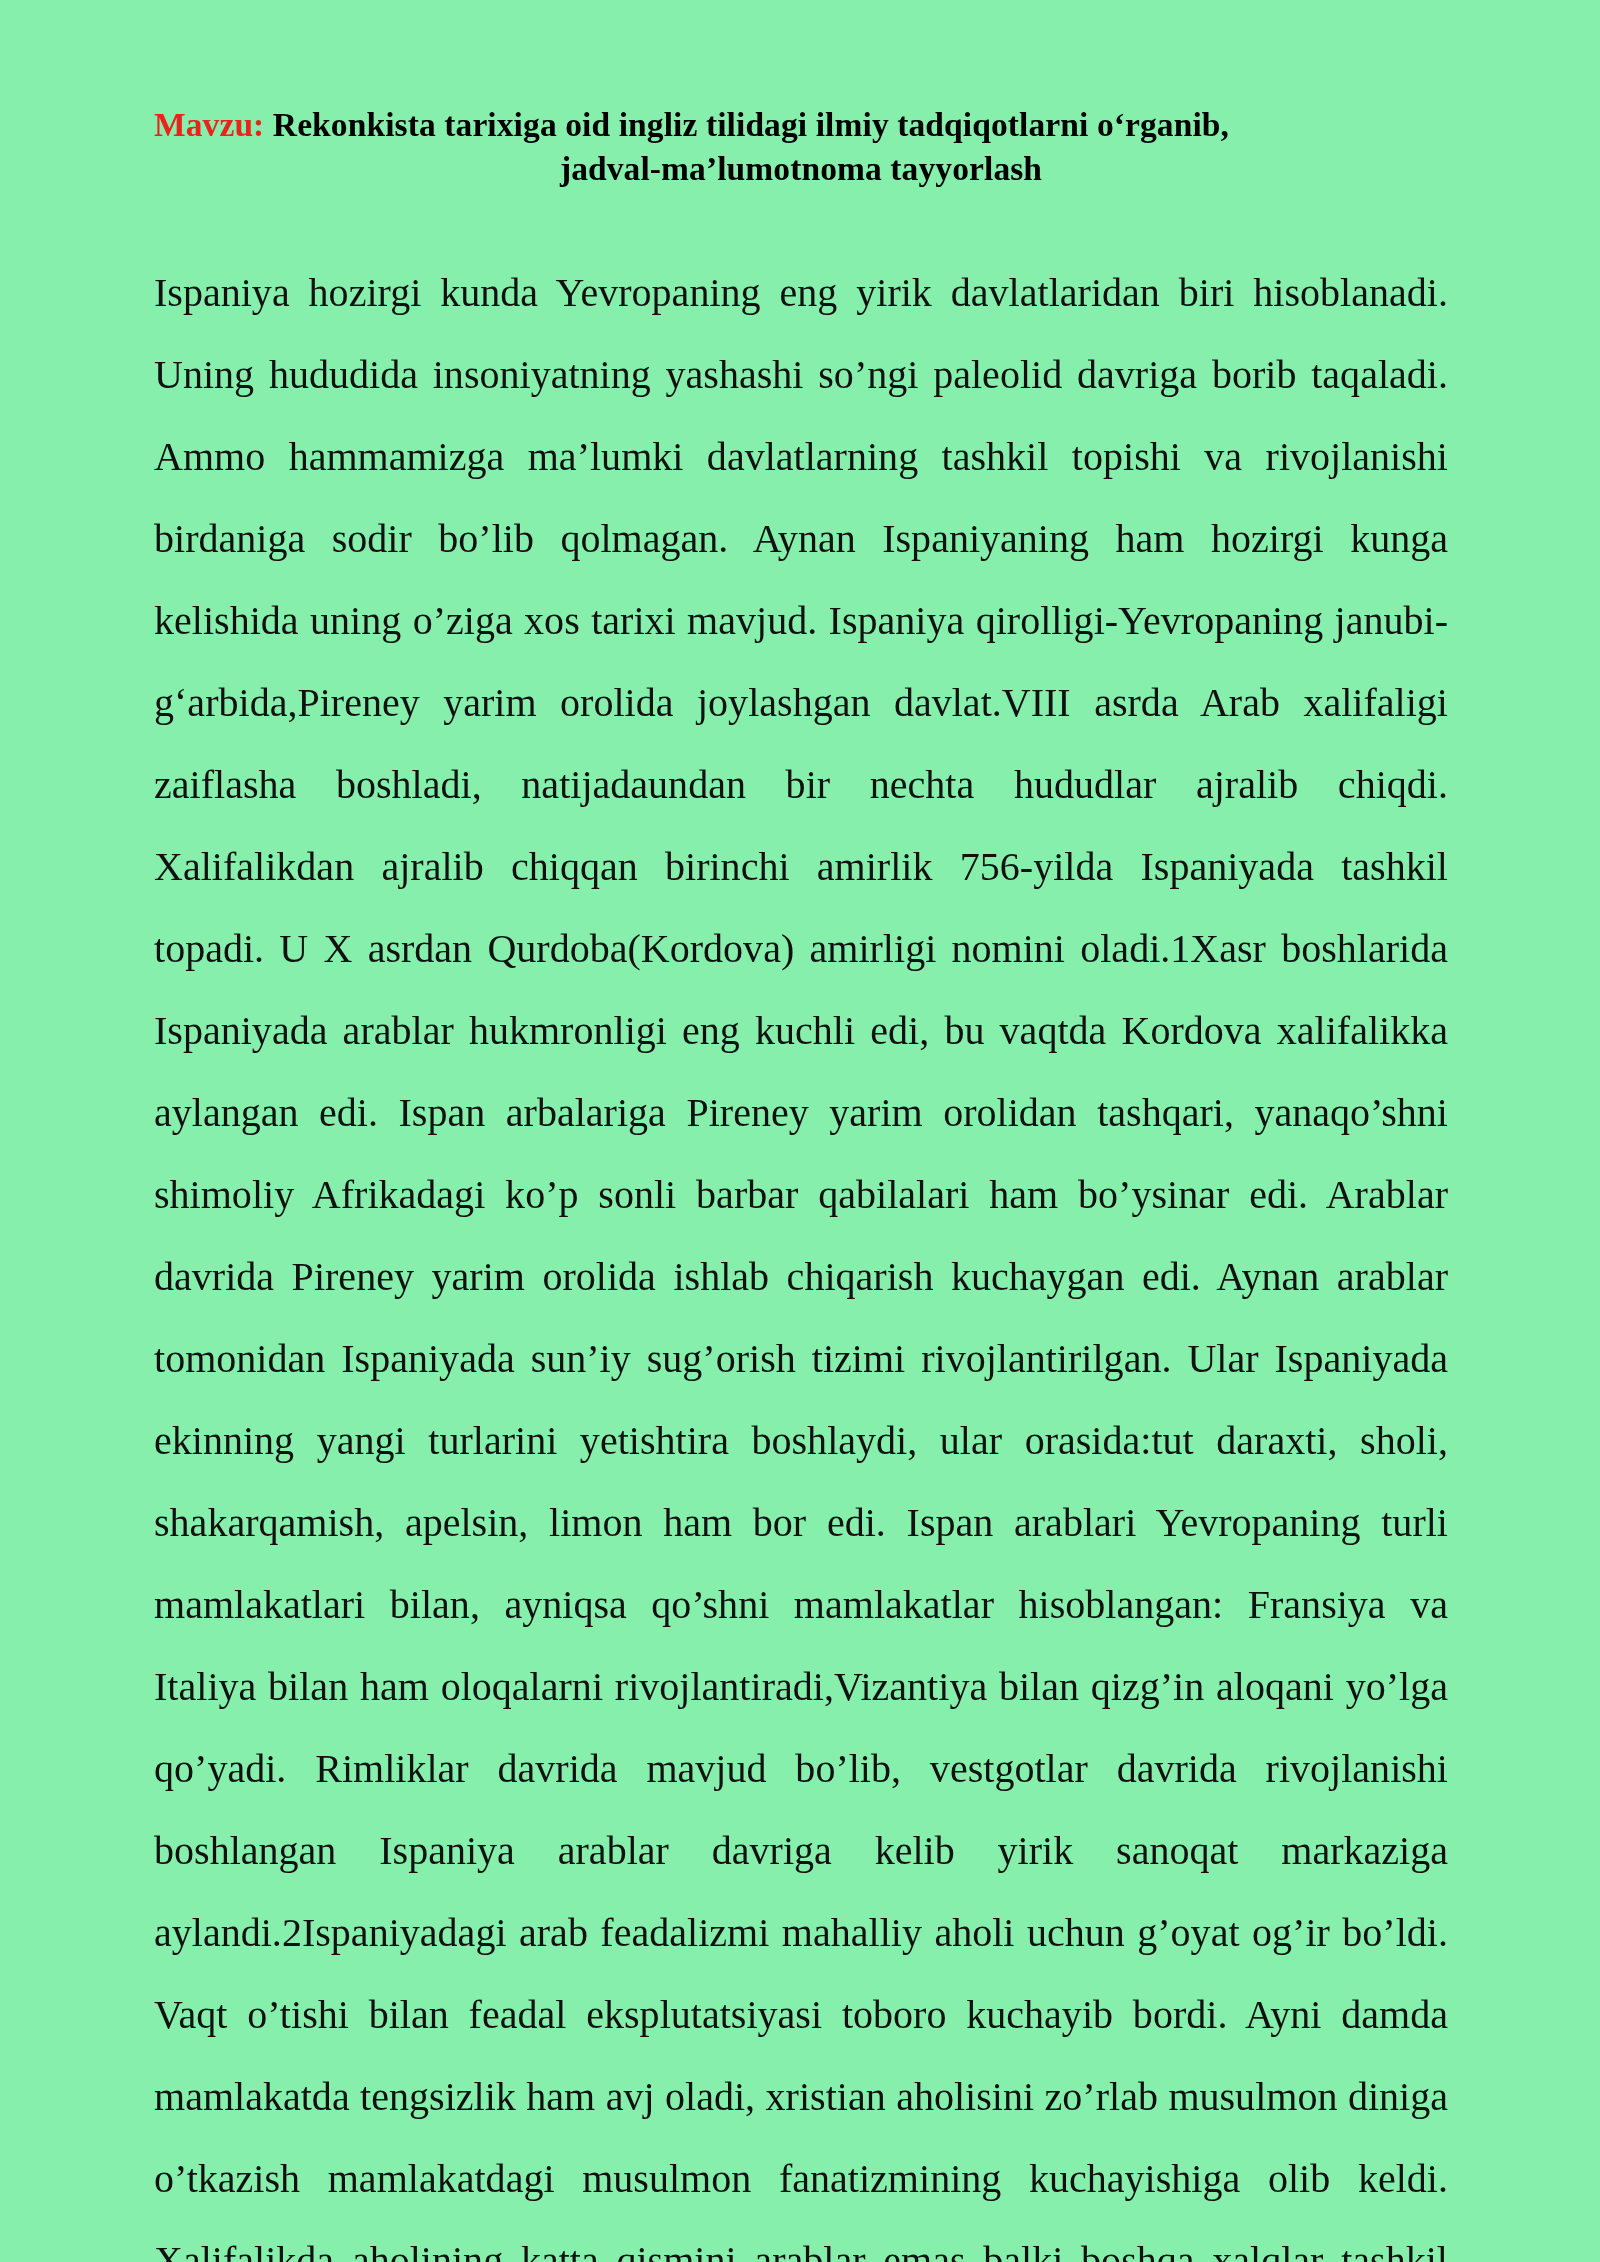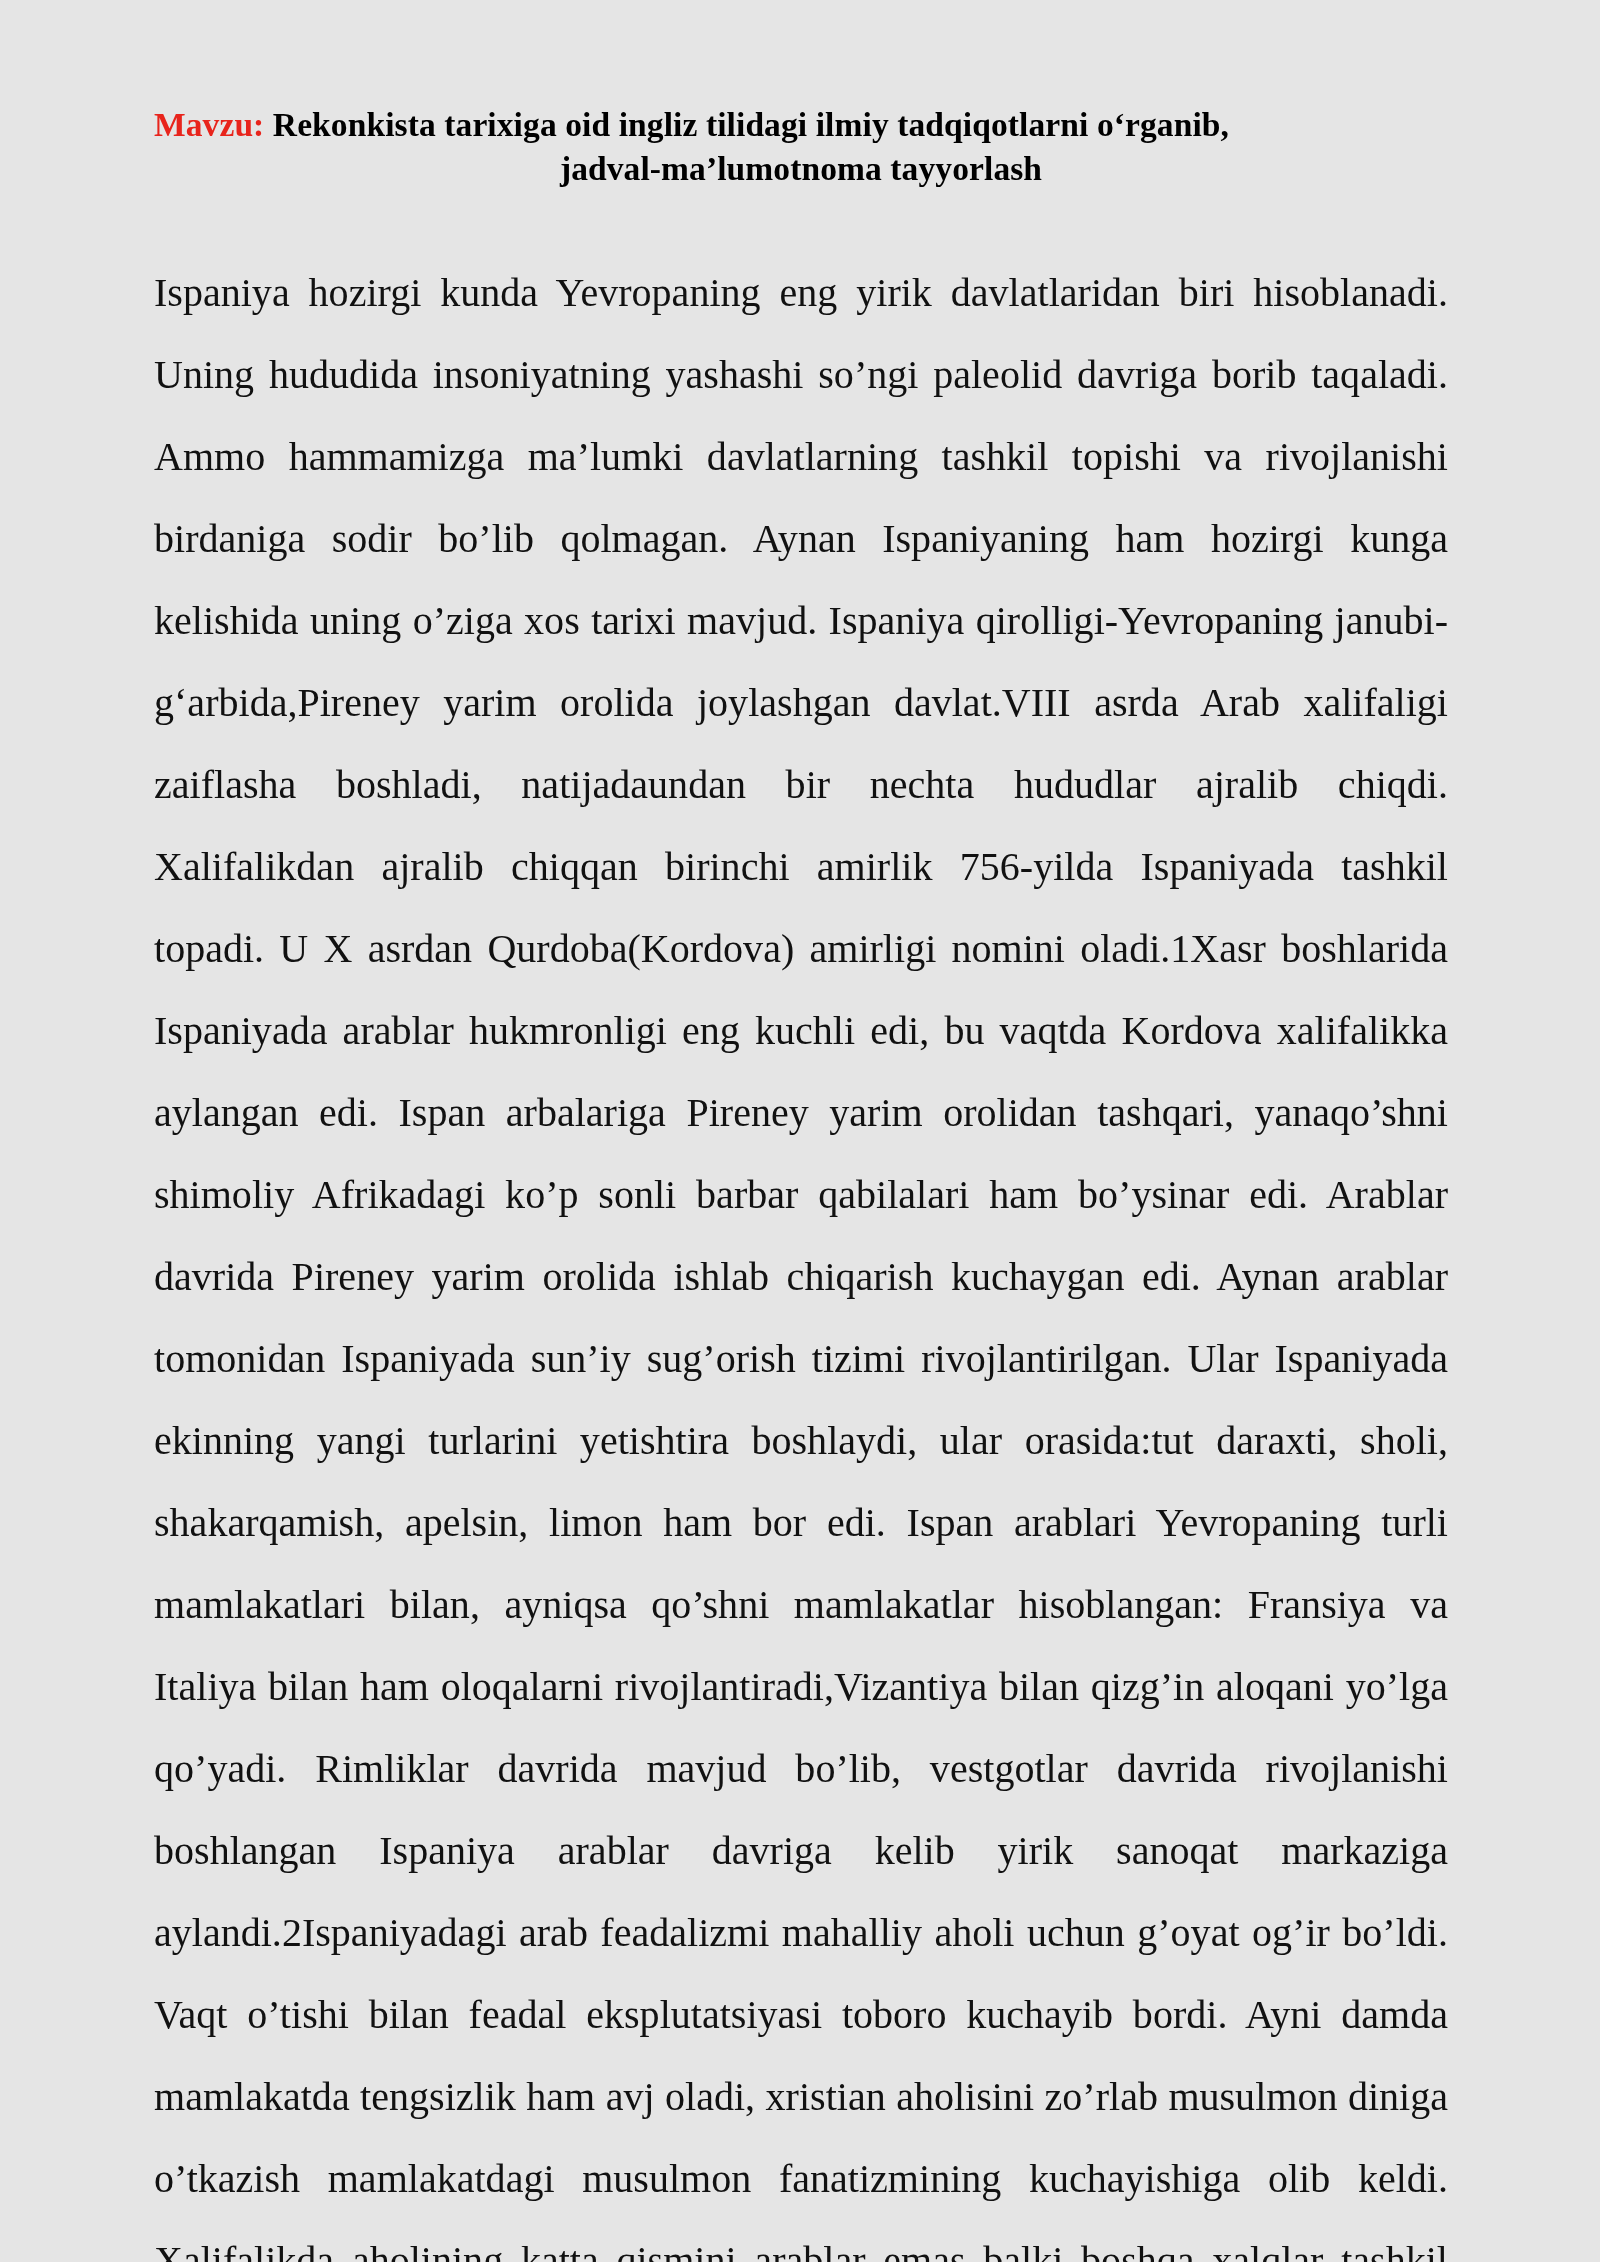--- a/index.html
+++ b/index.html
@@ -11,21 +11,21 @@
     width: 1600px;
     height: 2262px;
     font-family: "Liberation Serif", "DejaVu Serif", serif;
     color: #000000;
     overflow: hidden;
   }
   .page {
     position: relative;
     width: 1600px;
     height: 2262px;
-    background: #e5e5e5;
+    background: #86efac;
     box-sizing: border-box;
     padding: 103px 152px 0 154px;
   }
   .doc-title {
     font-size: 33.5px;
     font-weight: bold;
     line-height: 1.30;
     text-align: justify;
     text-justify: inter-word;
     margin: 0;

